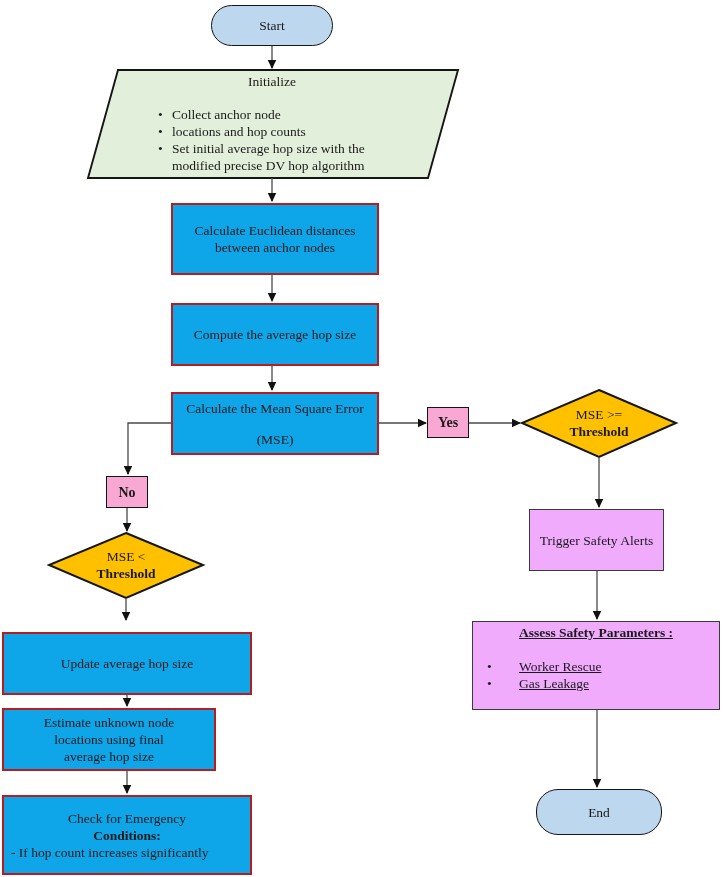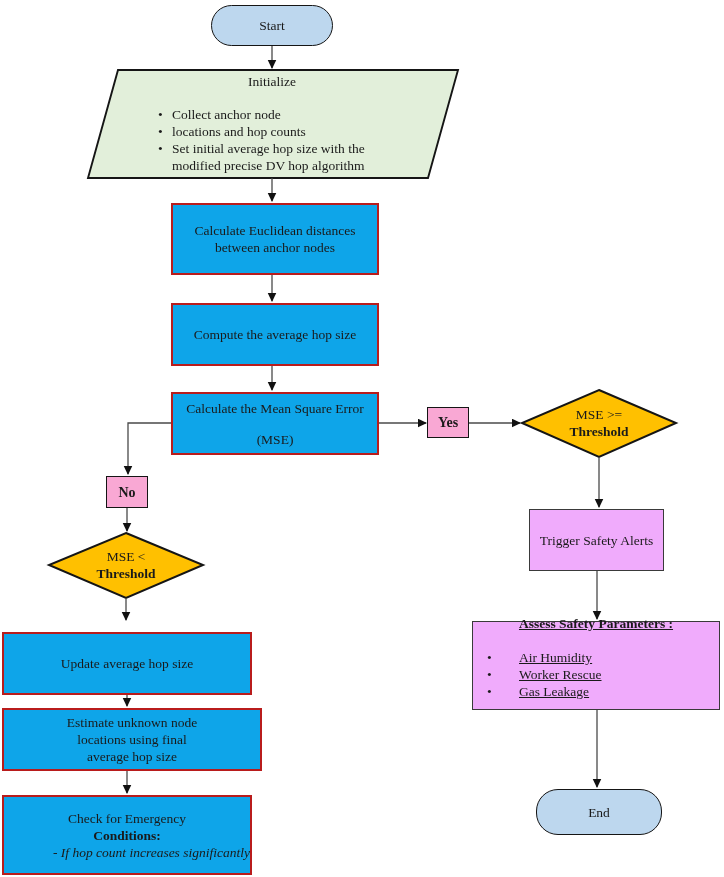--- a/index.html
+++ b/index.html
@@ -16,21 +16,21 @@
   .process{background:#0ea5e9;border:2px solid #b91c1c;}
   .terminal{background:#BDD7EE;border:1.7px solid #151515;border-radius:22px;}
   .branch{background:#f9a8d4;border:1.9px solid #151515;font-weight:bold;font-size:14px;}
   .safety{background:#f0abfc;border:1.5px solid #3a3a3a;}
   .overlay{position:absolute;z-index:3;display:flex;flex-direction:column;align-items:center;justify-content:center;text-align:center;font-size:13.5px;line-height:17px;}
   .bold{font-weight:bold;}
   ul.fc-list{list-style:none;margin:16px;padding:0;text-align:left;}
   ul.fc-list li{position:relative;padding-left:16px;}
   ul.fc-list li::before{content:"\2022";position:absolute;left:2px;}
   .assess-title{font-weight:bold;margin-bottom:1px;}
-  .left3{width:100%;text-align:right;padding-left:13px;box-sizing:border-box;font-style:italic;}
+  .left3{width:100%;text-align:left;padding-left:7px;box-sizing:border-box;}
 </style>
 </head>
 <body>
 
 <div class="canvas">
 
   <svg class="wires" viewBox="0 0 724 877" xmlns="http://www.w3.org/2000/svg">
     <defs>
       <marker id="arr" markerWidth="11" markerHeight="10" refX="8.5" refY="4.5" orient="auto" markerUnits="userSpaceOnUse">
         <path d="M0,0 L9.5,4.5 L0,9 z" fill="#111111"></path>
@@ -102,31 +102,30 @@
     <div class="bold">Threshold</div>
   </div>
 
   <div class="node safety" style="left:529px;top:509px;width:135px;height:62px;">
     <span>Trigger Safety Alerts</span>
   </div>
 
   <div class="node safety" style="left:472px;top:621px;width:248px;height:89px;align-items:stretch;padding:6px 8px;text-decoration:underline;">
     <div class="assess-title">Assess Safety Parameters :</div>
     <ul class="fc-list" style="margin-left:4px;">
-      <li style="padding-left:34px;">Air Humidity</li>
       <li style="padding-left:34px;">Worker Rescue</li>
       <li style="padding-left:34px;">Gas Leakage</li>
     </ul>
   </div>
 
   <div class="node process" style="left:2px;top:622px;width:250px;height:63px;margin-top:10px;">
     <span>Update average hop size</span>
   </div>
 
-  <div class="node process" style="left:2px;top:708px;width:260px;height:63px;">
+  <div class="node process" style="left:2px;top:708px;width:214px;height:63px;">
     <div>Estimate unknown node</div>
     <div>locations using final</div>
     <div>average hop size</div>
   </div>
 
   <div class="node process" style="left:2px;top:795px;width:250px;height:80px;">
     <div>Check for Emergency</div>
     <div class="bold">Conditions:</div>
     <div class="left3">- If hop count increases significantly</div>
   </div>

